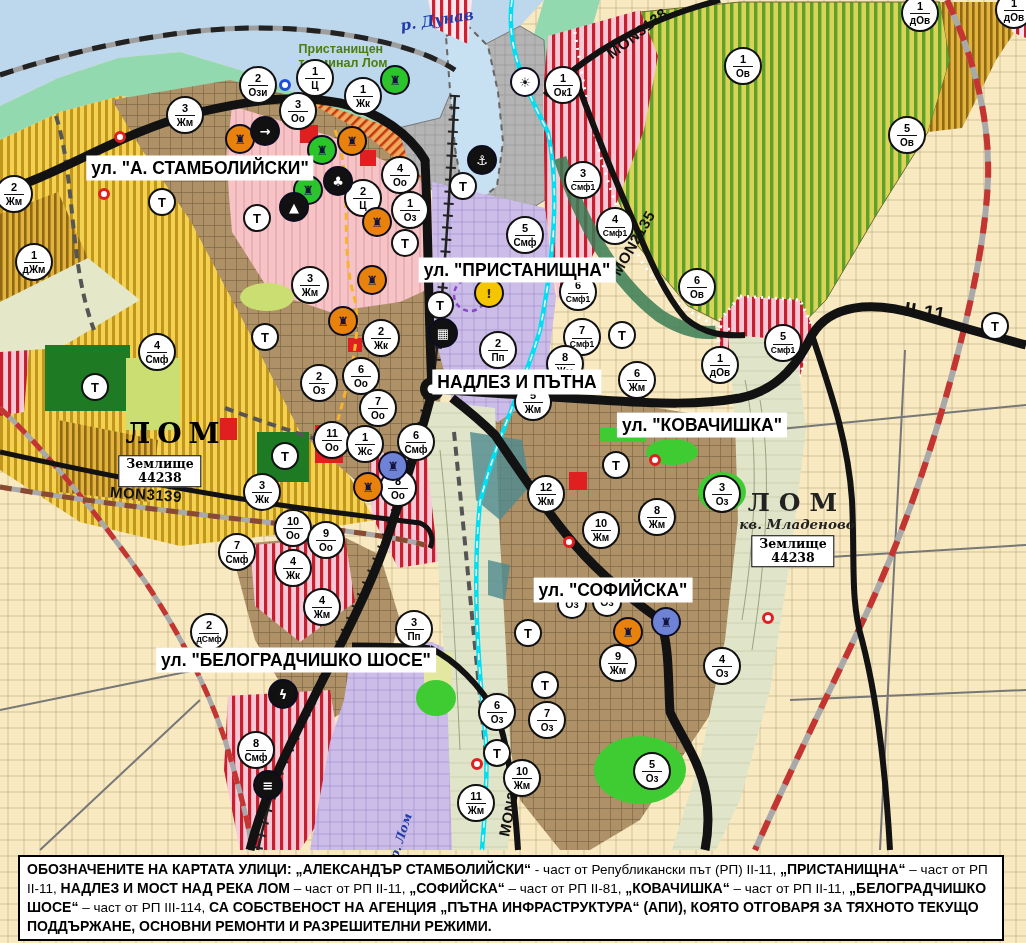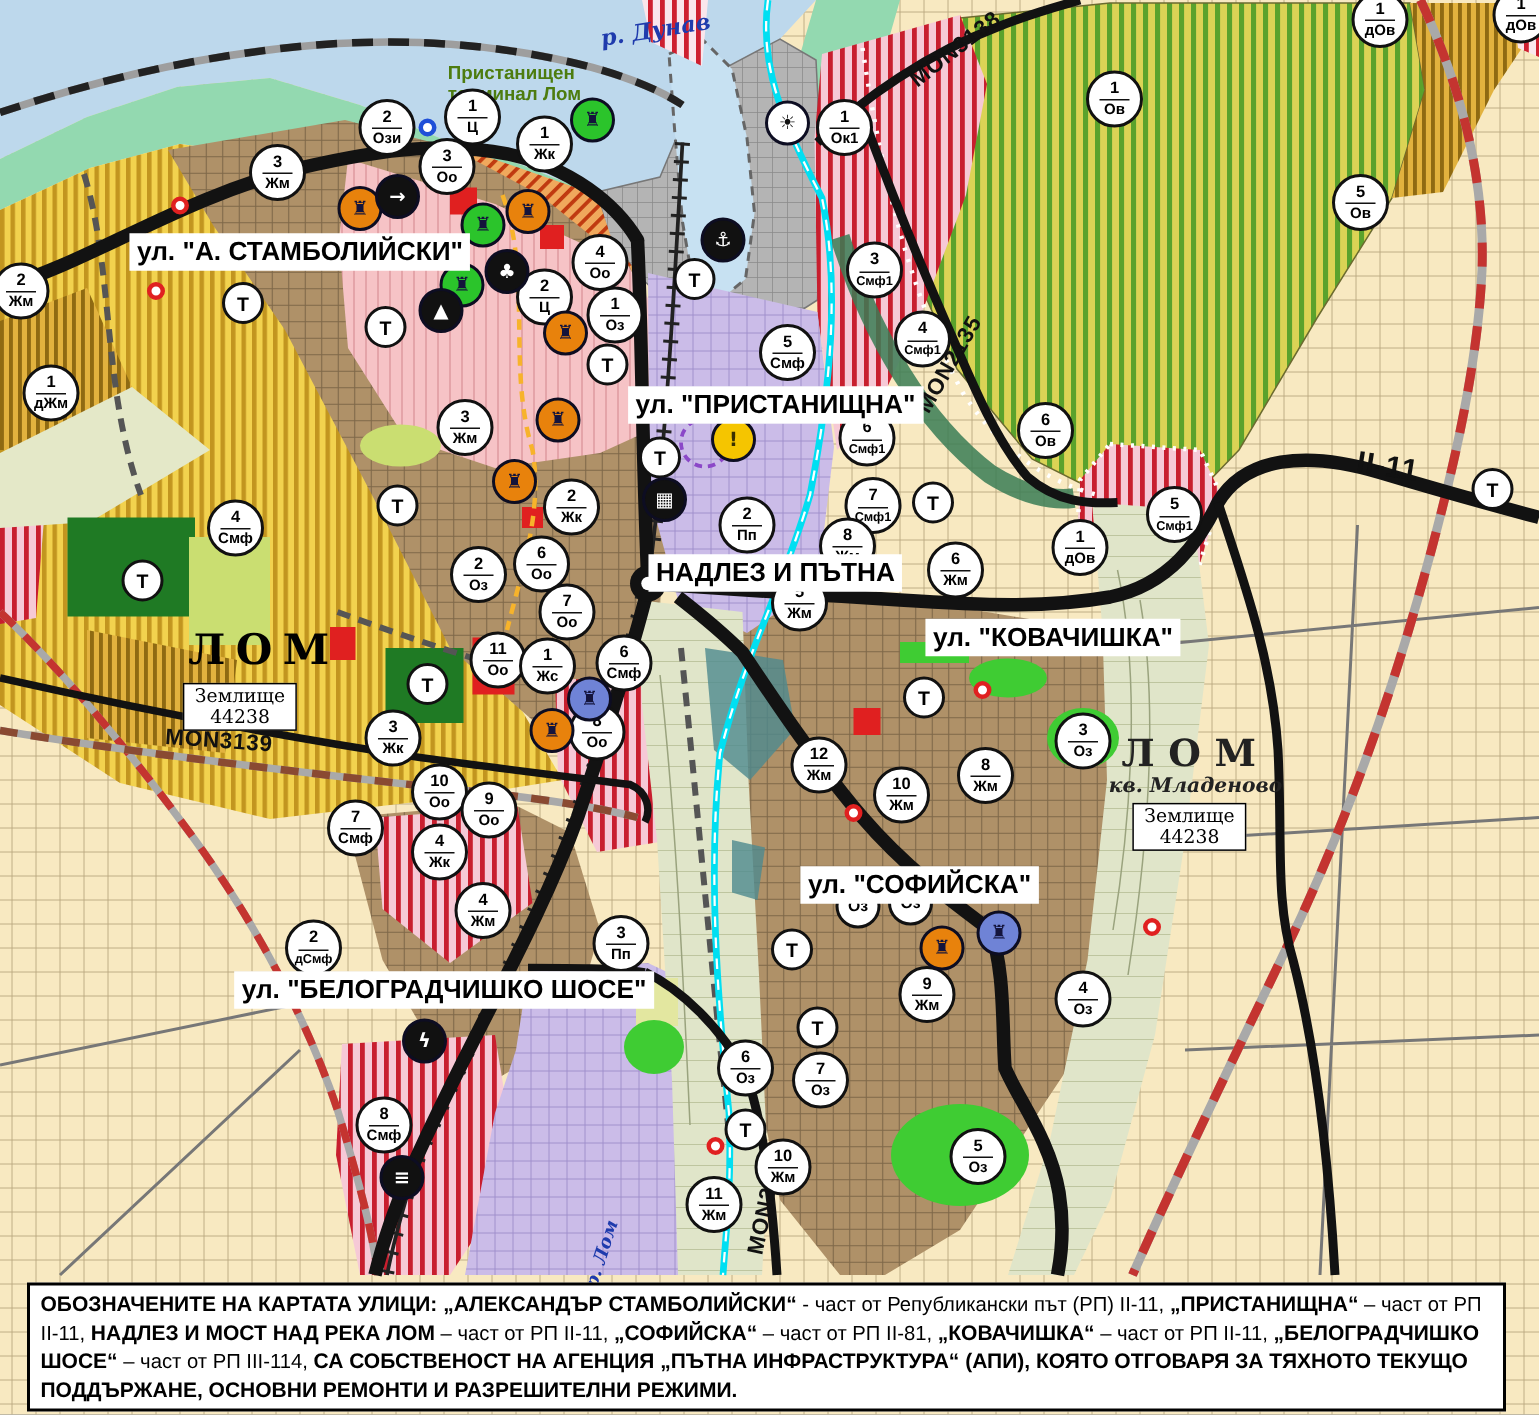--- a/index.html
+++ b/index.html
@@ -37,21 +37,21 @@
       font-family:"DejaVu Serif",serif;font-style:italic;font-weight:bold;font-size:12px;color:#1F3BAD;z-index:3;}
   .portlab{position:absolute;left:343px;top:56px;transform:translate(-50%,-50%);text-align:left;
       font-weight:bold;font-size:12.5px;color:#4d7c0f;white-space:pre-line;z-index:3;line-height:1.15;}
   .cityl{position:absolute;left:176px;top:433px;transform:translate(-50%,-50%);
       font-family:"DejaVu Serif",serif;font-weight:bold;font-size:28px;letter-spacing:7px;color:#000;z-index:3;}
   .cityl2{position:absolute;left:797px;top:502px;transform:translate(-50%,-50%);
       font-family:"DejaVu Serif",serif;font-weight:bold;font-size:25px;letter-spacing:9px;color:#222;z-index:3;}
   .cityl2sub{position:absolute;left:797px;top:524px;transform:translate(-50%,-50%);
       font-family:"DejaVu Serif",serif;font-style:italic;font-weight:bold;font-size:13.5px;color:#222;z-index:3;white-space:nowrap;}
   .zbox{position:absolute;transform:translate(-50%,-50%);background:#fff;border:1.6px solid #000;
-      padding:1px 7px;text-align:center;font-family:"DejaVu Serif",serif;font-weight:normal;
+      padding:1px 7px;text-align:center;font-family:"DejaVu Serif",serif;font-weight:bold;
       font-size:12.5px;line-height:1.1;color:#000;z-index:4;white-space:nowrap;}
   
   .legend{position:absolute;left:18px;top:855px;width:986px;box-sizing:border-box;background:#fff;
       border:2px solid #000;padding:3px 7px;font-size:14px;line-height:19px;color:#000;z-index:10;text-align:left;}
   .legend .b{font-weight:bold;}
   .legend .r{font-weight:normal;font-size:13.5px;}
 </style>
 </head>
 <body>
 
@@ -414,21 +414,21 @@
       <div class="mk" style="left: 565px; top: 364px; position: absolute;">
         <span class="n">8</span>
         <span class="bar"></span>
         <span class="c">Жм</span>
       </div>
       <div class="mk" style="left: 637px; top: 380px; position: absolute;">
         <span class="n">6</span>
         <span class="bar"></span>
         <span class="c">Жм</span>
       </div>
-      <div class="mk" style="left: 546px; top: 510px; position: absolute;">
+      <div class="mk" style="left: 546px; top: 494px; position: absolute;">
         <span class="n">12</span>
         <span class="bar"></span>
         <span class="c">Жм</span>
       </div>
       <div class="mk" style="left: 601px; top: 530px; position: absolute;">
         <span class="n">10</span>
         <span class="bar"></span>
         <span class="c">Жм</span>
       </div>
       <div class="mk" style="left: 657px; top: 517px; position: absolute;">

